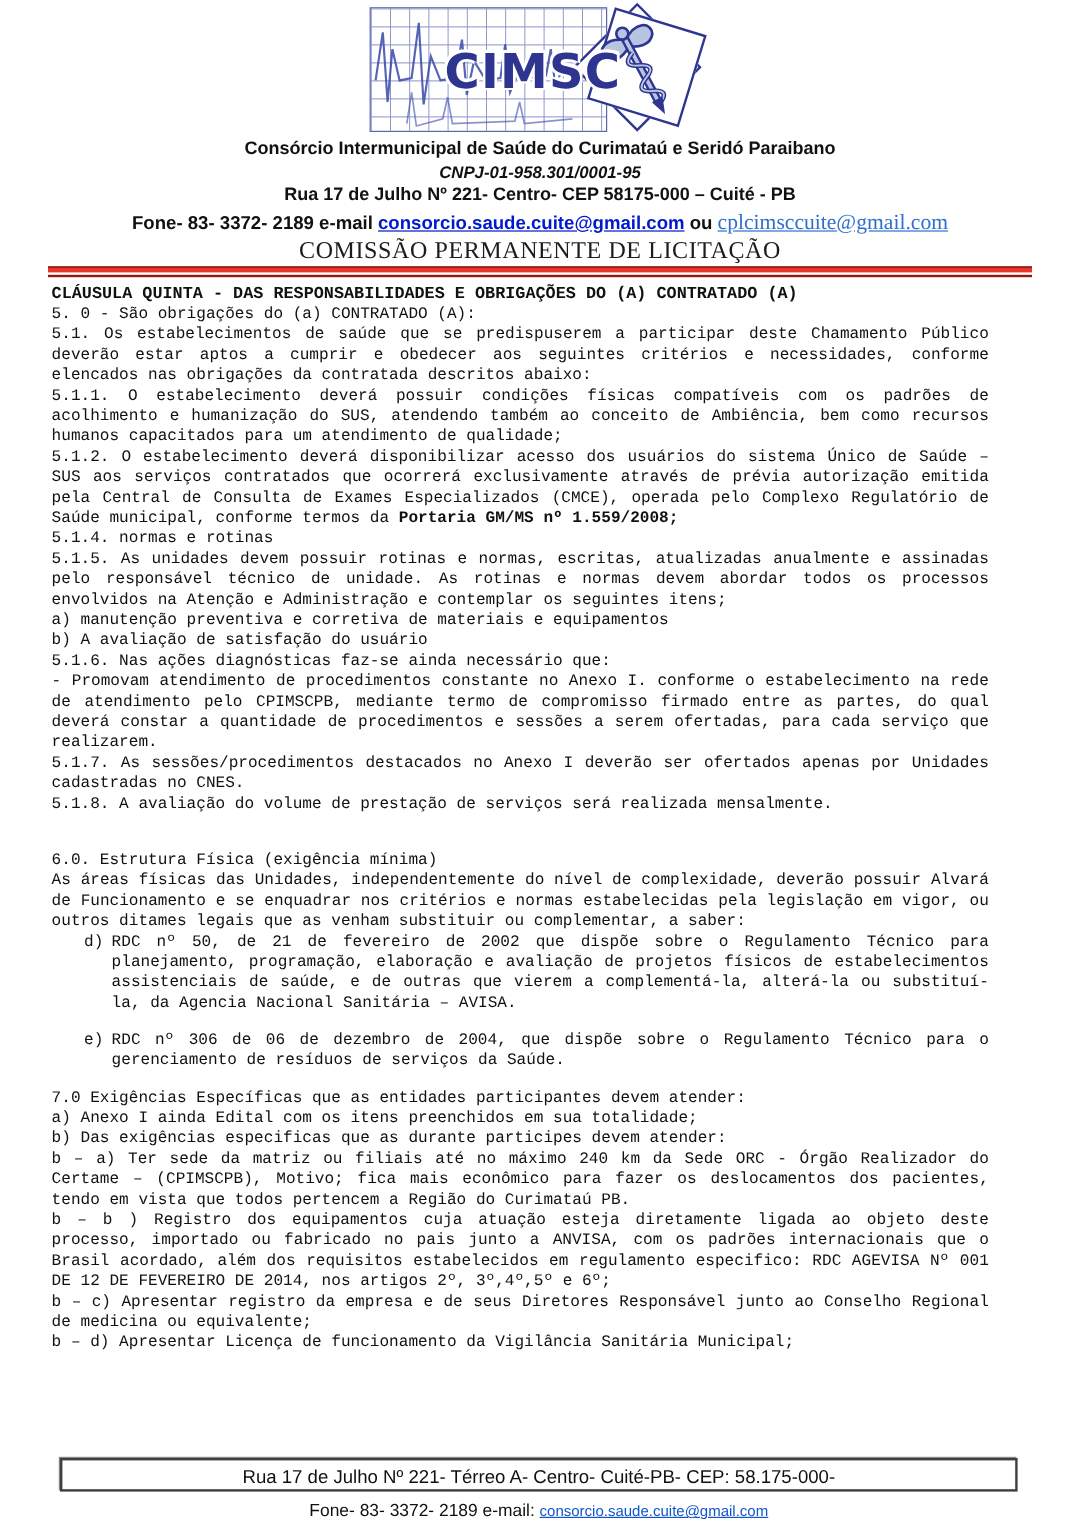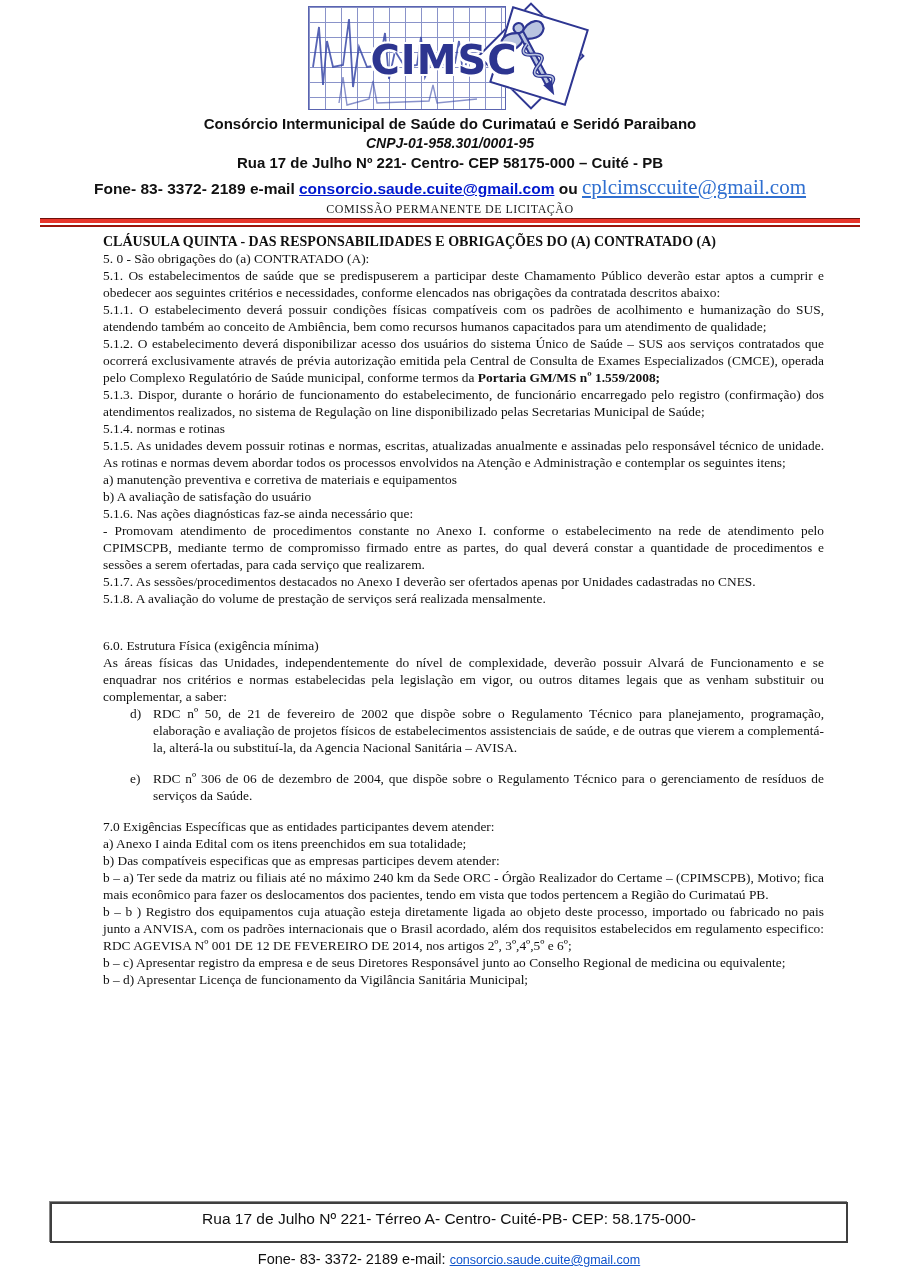--- a/index.html
+++ b/index.html
@@ -21,39 +21,39 @@
   .sq1{width:72px;height:72px;left:20px;top:14px;transform:rotate(45deg);}
   .sq2{width:76px;height:76px;left:26px;top:12px;transform:rotate(17deg);}
   .caduceus{position:absolute;left:34px;top:12px;z-index:3;transform:rotate(-28deg);}
 
   .org-line{font-family:"Liberation Sans",sans-serif;font-weight:bold;font-size:15px;margin-top:5px;}
   .cnpj-line{font-family:"Liberation Sans",sans-serif;font-weight:bold;font-size:14px;margin-top:3px;font-style:italic;}
   .addr-line{font-family:"Liberation Sans",sans-serif;font-weight:bold;font-size:15px;margin-top:3px;}
   .fone-line{font-family:"Liberation Sans",sans-serif;font-weight:bold;font-size:15.5px;margin-top:4px;}
   .email-primary{color:#0018cf;text-decoration:underline;font-weight:bold;cursor:pointer;}
   .email-secondary{color:#2f6fd0;text-decoration:underline;font-weight:normal;
-                   font-family:"Liberation Serif",serif;font-size:21px;cursor:pointer;}
-  .committee-line{font-family:"Liberation Serif",serif;font-size:12px;letter-spacing:.5px;margin-top:2px;color:#1c1c1c;}
+                   font-family:"Liberation Serif",serif;font-size:18px;cursor:pointer;}
+  .committee-line{font-family:"Liberation Serif",serif;font-size:20px;letter-spacing:.5px;margin-top:2px;color:#1c1c1c;}
   .rule{margin:1px 40px 0 40px;}
   .rule-thick{height:4px;background:#e8352b;border-top:1px solid #6d100a;}
   .rule-thin{height:2px;background:#9c150b;margin-top:2px;}
 
   
-  .doc-body{margin:6px 76px 0 103px;font-size:13.4px;line-height:17px;text-align:justify;}
+  .doc-body{margin:6px 76px 0 43px;font-size:13.4px;line-height:17px;text-align:justify;font-family:Liberation Mono, monospace;}
   .para{margin:0;}
   .bold{font-weight:bold;font-size:14px;}
   .gap-xl{margin-top:30px;}
   .gap-md{margin-top:14px;}
   .li{position:relative;padding-left:50px;}
   .li .marker{position:absolute;left:27px;top:0;}
 
   
   .footer{position:absolute;left:50px;right:52px;bottom:6px;text-align:center;
           font-family:"Liberation Sans",sans-serif;}
-  .footer-box{border:2px solid #3f3f3f;box-shadow:-1px -1px 0 #888;padding:6px 8px 13px;font-size:15.5px;color:#101010;}
+  .footer-box{border:2px solid #3f3f3f;box-shadow:-1px -1px 0 #888;padding:6px 8px 0;font-size:15.5px;color:#101010;}
   .footer-fone{margin-top:8px;font-size:14.5px;color:#101010;}
   .footer-email{color:#1155cc;text-decoration:underline;font-size:12.5px;cursor:pointer;}
 </style>
 </head>
 <body>
 
 <div class="page">
 
   <header class="header">
     <div class="logo">
@@ -91,42 +91,41 @@
       <div class="rule-thin"></div>
     </div>
   </header>
 
   <main class="doc-body">
     <p class="para bold">CLÁUSULA QUINTA - DAS RESPONSABILIDADES E OBRIGAÇÕES DO (A) CONTRATADO (A)</p>
     <p class="para">5. 0 - São obrigações do (a) CONTRATADO (A):</p>
     <p class="para">5.1. Os estabelecimentos de saúde que se predispuserem a participar deste Chamamento Público deverão estar aptos a cumprir e obedecer aos seguintes critérios e necessidades, conforme elencados nas obrigações da contratada descritos abaixo:</p>
     <p class="para">5.1.1. O estabelecimento deverá possuir condições físicas compatíveis com os padrões de acolhimento e humanização do SUS, atendendo também ao conceito de Ambiência, bem como recursos humanos capacitados para um atendimento de qualidade;</p>
     <p class="para"><span>5.1.2. O estabelecimento deverá disponibilizar acesso dos usuários do sistema Único de Saúde – SUS aos serviços contratados que ocorrerá exclusivamente através de prévia autorização emitida pela Central de Consulta de Exames Especializados (CMCE), operada pelo Complexo Regulatório de Saúde municipal, conforme termos da </span><strong>Portaria GM/MS nº 1.559/2008;</strong></p>
-    <p class="para">5.1.3. Dispor, durante o horário de funcionamento do estabelecimento, de funcionário encarregado pelo registro (confirmação) dos atendimentos realizados, no sistema de Regulação on line disponibilizado pelas Secretarias Municipal de Saúde;</p>
     <p class="para">5.1.4. normas e rotinas</p>
     <p class="para">5.1.5. As unidades devem possuir rotinas e normas, escritas, atualizadas anualmente e assinadas pelo responsável técnico de unidade. As rotinas e normas devem abordar todos os processos envolvidos na Atenção e Administração e contemplar os seguintes itens;</p>
     <p class="para">a) manutenção preventiva e corretiva de materiais e equipamentos</p>
     <p class="para">b) A avaliação de satisfação do usuário</p>
     <p class="para">5.1.6. Nas ações diagnósticas faz-se ainda necessário que:</p>
     <p class="para">- Promovam atendimento de procedimentos constante no Anexo I. conforme o estabelecimento na rede de atendimento pelo CPIMSCPB, mediante termo de compromisso firmado entre as partes, do qual deverá constar a quantidade de procedimentos e sessões a serem ofertadas, para cada serviço que realizarem.</p>
     <p class="para">5.1.7. As sessões/procedimentos destacados no Anexo I deverão ser ofertados apenas por Unidades cadastradas no CNES.</p>
     <p class="para">5.1.8. A avaliação do volume de prestação de serviços será realizada mensalmente.</p>
     <p class="para gap-xl">6.0. Estrutura Física (exigência mínima)</p>
     <p class="para">As áreas físicas das Unidades, independentemente do nível de complexidade, deverão possuir Alvará de Funcionamento e se enquadrar nos critérios e normas estabelecidas pela legislação em vigor, ou outros ditames legais que as venham substituir ou complementar, a saber:</p>
     <div class="para li">
       <span class="marker">d)</span>
       <span class="litext">RDC nº 50, de 21 de fevereiro de 2002 que dispõe sobre o Regulamento Técnico para planejamento, programação, elaboração e avaliação de projetos físicos de estabelecimentos assistenciais de saúde, e de outras que vierem a complementá-la, alterá-la ou substituí-la, da Agencia Nacional Sanitária – AVISA.</span>
     </div>
     <div class="para li gap-md">
       <span class="marker">e)</span>
       <span class="litext">RDC nº 306 de 06 de dezembro de 2004, que dispõe sobre o Regulamento Técnico para o gerenciamento de resíduos de serviços da Saúde.</span>
     </div>
     <p class="para gap-md">7.0 Exigências Específicas que as entidades participantes devem atender:</p>
     <p class="para">a) Anexo I ainda Edital com os itens preenchidos em sua totalidade;</p>
-    <p class="para">b) Das compatíveis especificas que as empresas participes devem atender:</p>
+    <p class="para">b) Das exigências especificas que as durante participes devem atender:</p>
     <p class="para">b – a) Ter sede da matriz ou filiais até no máximo 240 km da Sede ORC - Órgão Realizador do Certame – (CPIMSCPB), Motivo; fica mais econômico para fazer os deslocamentos dos pacientes, tendo em vista que todos pertencem a Região do Curimataú PB.</p>
     <p class="para">b – b ) Registro dos equipamentos cuja atuação esteja diretamente ligada ao objeto deste processo, importado ou fabricado no pais junto a ANVISA, com os padrões  internacionais que o Brasil acordado, além dos requisitos estabelecidos em regulamento especifico: RDC AGEVISA Nº 001 DE 12 DE FEVEREIRO DE 2014, nos artigos 2º, 3º,4º,5º e 6º;</p>
     <p class="para">b – c) Apresentar registro da empresa e de seus Diretores Responsável junto ao Conselho Regional de medicina ou equivalente;</p>
     <p class="para">b – d) Apresentar Licença de funcionamento da Vigilância Sanitária Municipal;</p>
   </main>
 
   <footer class="footer">
     <div class="footer-box">Rua 17 de Julho Nº 221- Térreo A- Centro- Cuité-PB- CEP: 58.175-000-</div>
     <div class="footer-fone">
       <span>Fone- 83- 3372- 2189 e-mail: </span><a class="footer-email">consorcio.saude.cuite@gmail.com</a>

